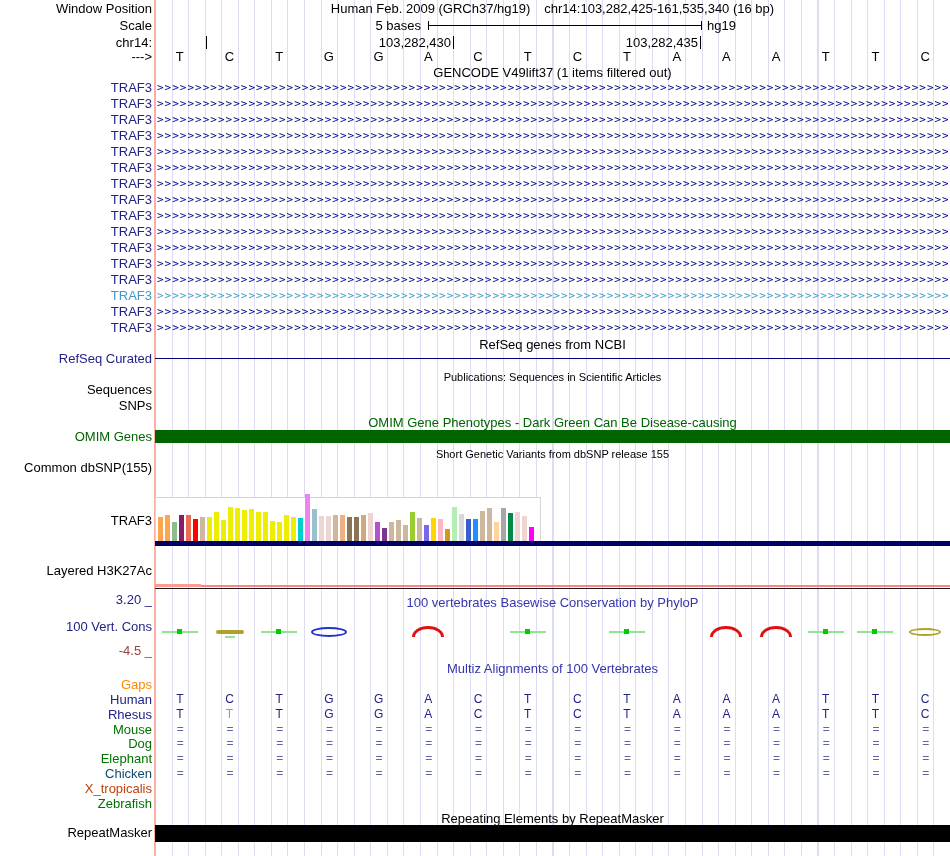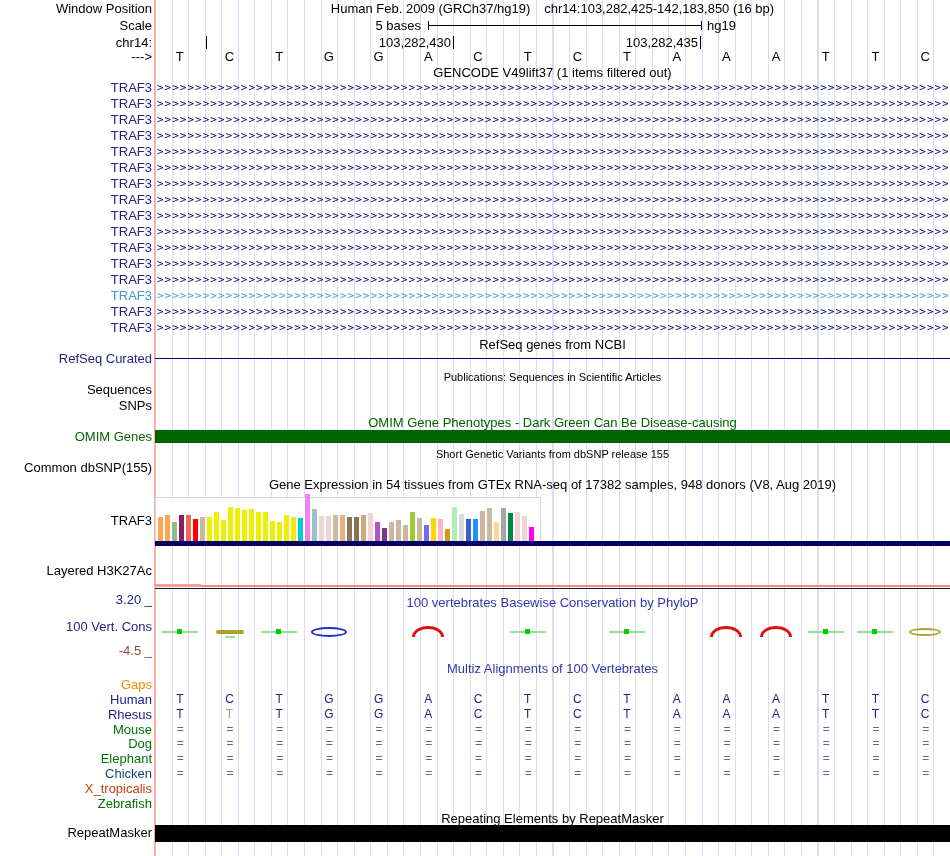--- a/index.html
+++ b/index.html
@@ -59,21 +59,21 @@
 </head>
 <body>
 
 <div class="page">
 
   <div class="gridlines"></div>
   <div class="edge-line"></div>
 
   <div class="lab" style="top:2px">Window Position</div>
   <div class="title" style="top:2px">
-    <span>Human Feb. 2009 (GRCh37/hg19)</span><span class="hdr-gap"></span><span>chr14:103,282,425-142,183,850 (16 bp)</span>
+    <span>Human Feb. 2009 (GRCh37/hg19)</span><span class="hdr-gap"></span><span>chr14:103,282,425-161,535,340 (16 bp)</span>
   </div>
 
   <div class="lab" style="top:19px">Scale</div>
   <div class="abs" style="left:155px;top:19px;width:266px;height:14px;line-height:14px;text-align:right;">5 bases</div>
   <div class="scale-bar"></div>
   <div class="abs" style="left:707px;top:19px;height:14px;line-height:14px;">hg19</div>
 
   <div class="lab" style="top:36px">chr14:</div>
   <div class="tick" style="left:206px;top:36px"></div>
   <div class="coord" style="left:299px;top:36px">103,282,430</div>
@@ -177,21 +177,20 @@
   <div class="lab" style="top:383px">Sequences</div>
   <div class="lab" style="top:399px">SNPs</div>
 
   <div class="title t-green" style="top:416px">OMIM Gene Phenotypes - Dark Green Can Be Disease-causing</div>
   <div class="lab t-green" style="top:430px">OMIM Genes</div>
   <div class="omim-bar"></div>
 
   <div class="title t-small" style="top:447px">Short Genetic Variants from dbSNP release 155</div>
   <div class="lab" style="top:461px">Common dbSNP(155)</div>
 
-  <div class="title" style="top:478px">Gene Expression in 54 tissues from GTEx RNA-seq of 17382 samples, 948 donors (V8, Aug 2019)</div>
   <div class="lab" style="top:514px">TRAF3</div>
   <div class="gtex-box" id="gtex-bars">
       <div class="gtex-bar" title="Adipose - Subcutaneous" style="left: 2px; height: 25px; background: rgb(255, 165, 79);"></div>
       <div class="gtex-bar" title="Adipose - Visceral (Omentum)" style="left: 9px; height: 27px; background: rgb(255, 165, 79);"></div>
       <div class="gtex-bar" title="Adrenal Gland" style="left: 16px; height: 20px; background: rgb(143, 188, 143);"></div>
       <div class="gtex-bar" title="Artery - Aorta" style="left: 23px; height: 27px; background: rgb(139, 28, 98);"></div>
       <div class="gtex-bar" title="Artery - Coronary" style="left: 30px; height: 27px; background: rgb(238, 106, 80);"></div>
       <div class="gtex-bar" title="Artery - Tibial" style="left: 37px; height: 23px; background: rgb(255, 0, 0);"></div>
       <div class="gtex-bar" title="Bladder" style="left: 44px; height: 25px; background: rgb(205, 183, 158);"></div>
       <div class="gtex-bar" title="Brain - Amygdala" style="left: 51px; height: 25px; background: rgb(238, 238, 0);"></div>

